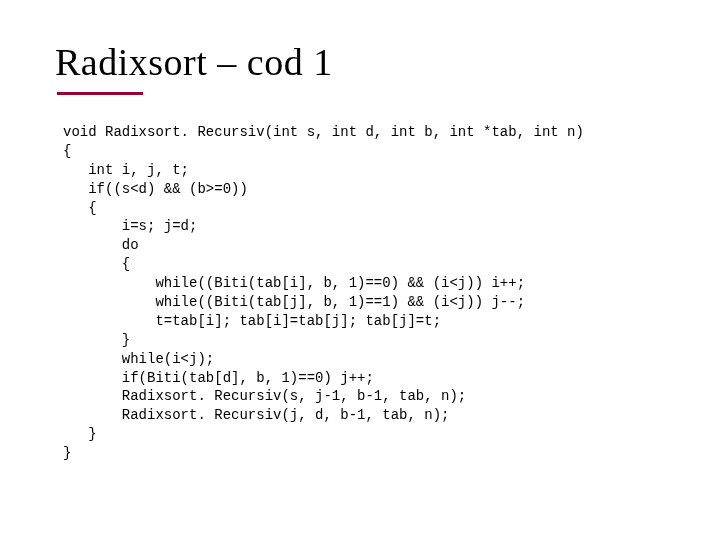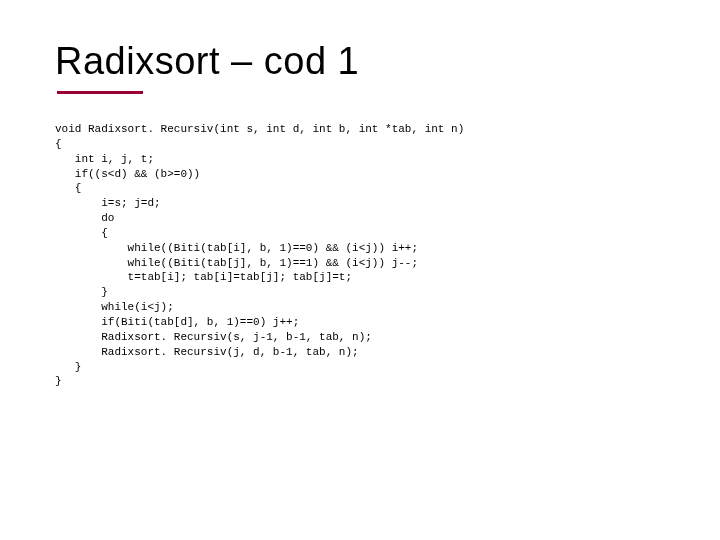--- a/index.html
+++ b/index.html
@@ -11,40 +11,41 @@
     overflow: hidden;
   }
   .slide {
     position: relative;
     width: 720px;
     height: 540px;
     box-sizing: border-box;
     padding: 40px 55px 0 55px;
   }
   .title {
-    font-family: Liberation Sans, sans-serif;
+    font-family: Liberation Serif, serif;
     font-size: 38px;
     color: #000;
     margin: 0 0 8px 0;
     font-weight: 400;
     letter-spacing: 0.5px;
   }
   .rule {
     width: 86px;
     height: 3px;
     background: #9a0033;
     margin: 6px 0 0 2px;
   }
   .code {
     font-family: "Courier New", Courier, monospace;
-    font-size: 11px;
+    font-size: 14px;
     line-height: 1.35;
     color: #000;
     white-space: pre;
     margin-top: 28px;
+    margin-left: 8px;
   }
 </style>
 </head>
 <body>
 
 <div class="slide">
   <h1 class="title">Radixsort – cod 1</h1>
   <div class="rule"></div>
   <div class="code"><span>void Radixsort. Recursiv(int s, int d, int b, int *tab, int n)</span>
 <span>{</span>

